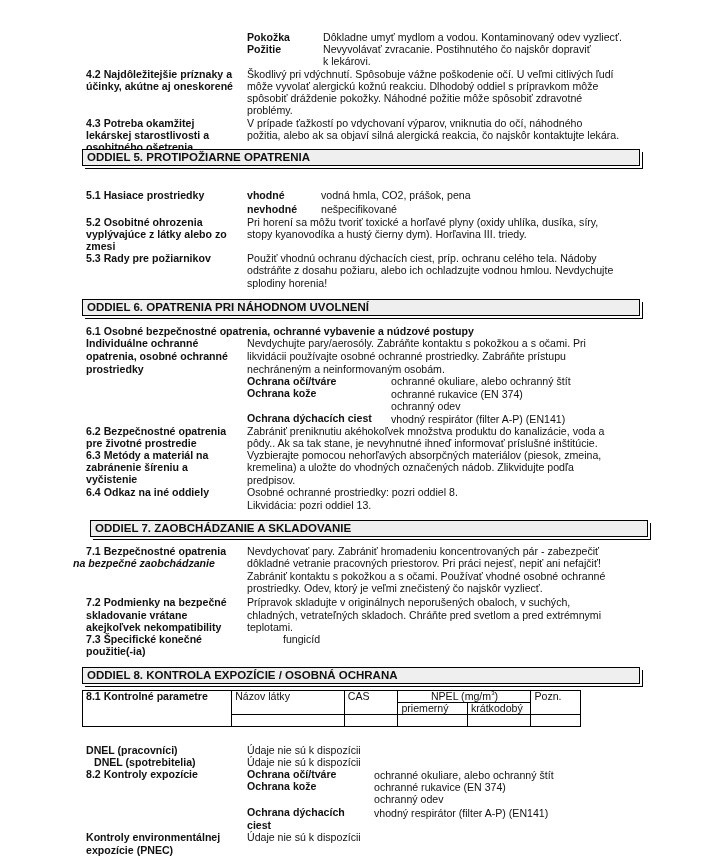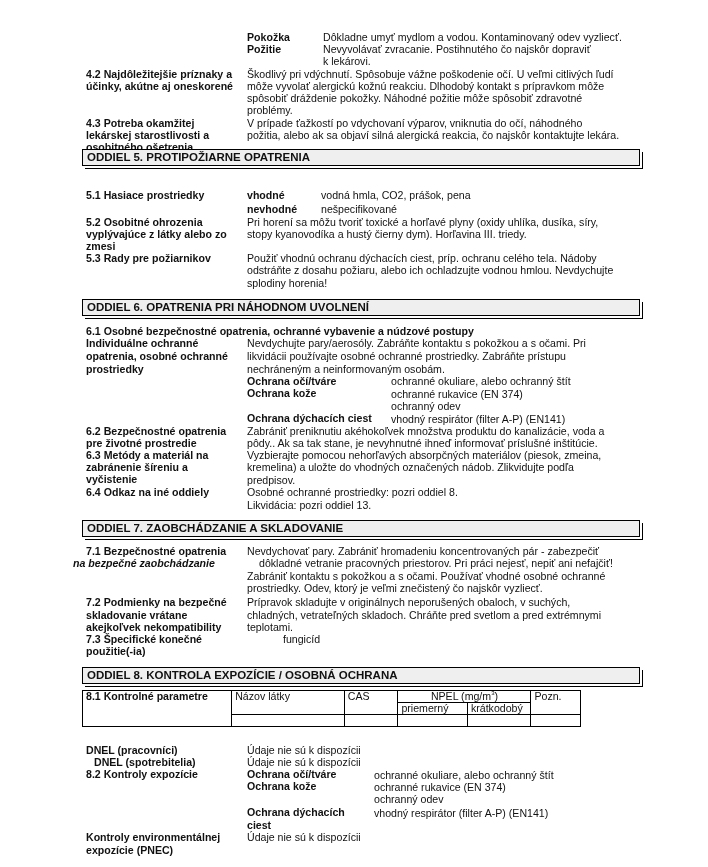--- a/index.html
+++ b/index.html
@@ -30,21 +30,21 @@
 <div>
   <div class="abs b" style="left:247px;top:32px;">Pokožka</div>
   <div class="abs" style="left:323px;top:32px;">Dôkladne umyť mydlom a vodou. Kontaminovaný odev vyzliecť.</div>
   <div class="abs b" style="left:247px;top:44px;">Požitie</div>
   <div class="abs" style="left:323px;top:44px;">Nevyvolávať zvracanie. Postihnutého čo najskôr dopraviť</div>
   <div class="abs" style="left:323px;top:56px;">k lekárovi.</div>
 
   <div class="abs b" style="left:86px;top:69px;">4.2 Najdôležitejšie príznaky a</div>
   <div class="abs b" style="left:86px;top:81px;">účinky, akútne aj oneskorené</div>
   <div class="abs" style="left:247px;top:69px;">Škodlivý pri vdýchnutí. Spôsobuje vážne poškodenie očí. U veľmi citlivých ľudí</div>
-  <div class="abs" style="left:247px;top:81px;">môže vyvolať alergickú kožnú reakciu.  Dlhodobý kontakt s prípravkom môže</div>
+  <div class="abs" style="left:247px;top:81px;">môže vyvolať alergickú kožnú reakciu.  Dlhodobý oddiel s prípravkom môže</div>
   <div class="abs" style="left:247px;top:93px;">spôsobiť dráždenie pokožky. Náhodné požitie  môže spôsobiť zdravotné</div>
   <div class="abs" style="left:247px;top:105px;">problémy.</div>
 
   <div class="abs b" style="left:86px;top:118px;">4.3 Potreba okamžitej</div>
   <div class="abs b" style="left:86px;top:130px;">lekárskej starostlivosti a</div>
   <div class="abs b" style="left:86px;top:142px;">osobitného ošetrenia</div>
   <div class="abs" style="left:247px;top:118px;">V prípade ťažkostí po vdychovaní výparov, vniknutia do očí,  náhodného</div>
   <div class="abs" style="left:247px;top:130px;">požitia, alebo ak sa objaví silná alergická reakcia, čo najskôr kontaktujte lekára.</div>
 </div>
 
@@ -96,26 +96,26 @@
   <div class="abs b" style="left:86px;top:474px;">vyčistenie</div>
   <div class="abs" style="left:247px;top:450px;">Vyzbierajte pomocou nehorľavých absorpčných materiálov (piesok, zmeina,</div>
   <div class="abs" style="left:247px;top:462px;">kremelina) a uložte do vhodných označených nádob. Zlikvidujte podľa</div>
   <div class="abs" style="left:247px;top:475px;">predpisov.</div>
 
   <div class="abs b" style="left:86px;top:487px;">6.4 Odkaz na iné oddiely</div>
   <div class="abs" style="left:247px;top:487px;">Osobné ochranné prostriedky: pozri oddiel 8.</div>
   <div class="abs" style="left:247px;top:500px;">Likvidácia: pozri oddiel 13.</div>
 </div>
 
-<div class="sec-head" style="top:520px;">ODDIEL 7. ZAOBCHÁDZANIE A SKLADOVANIE</div>
+<div class="sec-head" style="top:520px;margin-left:8px;">ODDIEL 7. ZAOBCHÁDZANIE A SKLADOVANIE</div>
 <div>
   <div class="abs b" style="left:86px;top:546px;">7.1 Bezpečnostné opatrenia</div>
   <div class="abs b" style="left:73px;top:558px;font-style:italic;">na bezpečné zaobchádzanie</div>
   <div class="abs" style="left:247px;top:546px;">Nevdychovať pary. Zabrániť hromadeniu koncentrovaných pár - zabezpečiť</div>
-  <div class="abs" style="left:247px;top:558px;margin-left:12px;">dôkladné vetranie pracovných priestorov. Pri práci nejesť, nepiť ani nefajčiť!</div>
+  <div class="abs" style="left:247px;top:558px;">dôkladné vetranie pracovných priestorov. Pri práci nejesť, nepiť ani nefajčiť!</div>
   <div class="abs" style="left:247px;top:571px;">Zabrániť kontaktu s pokožkou a s očami. Používať vhodné osobné ochranné</div>
   <div class="abs" style="left:247px;top:583px;">prostriedky. Odev, ktorý je veľmi znečistený čo najskôr vyzliecť.</div>
 
   <div class="abs b" style="left:86px;top:597px;">7.2 Podmienky na bezpečné</div>
   <div class="abs b" style="left:86px;top:610px;">skladovanie vrátane</div>
   <div class="abs b" style="left:86px;top:622px;">akejkoľvek nekompatibility</div>
   <div class="abs" style="left:247px;top:597px;">Prípravok skladujte v originálnych neporušených obaloch, v suchých,</div>
   <div class="abs" style="left:247px;top:610px;">chladných, vetrateľných skladoch. Chráňte pred svetlom a pred extrémnymi</div>
   <div class="abs" style="left:247px;top:622px;">teplotami.</div>
 

